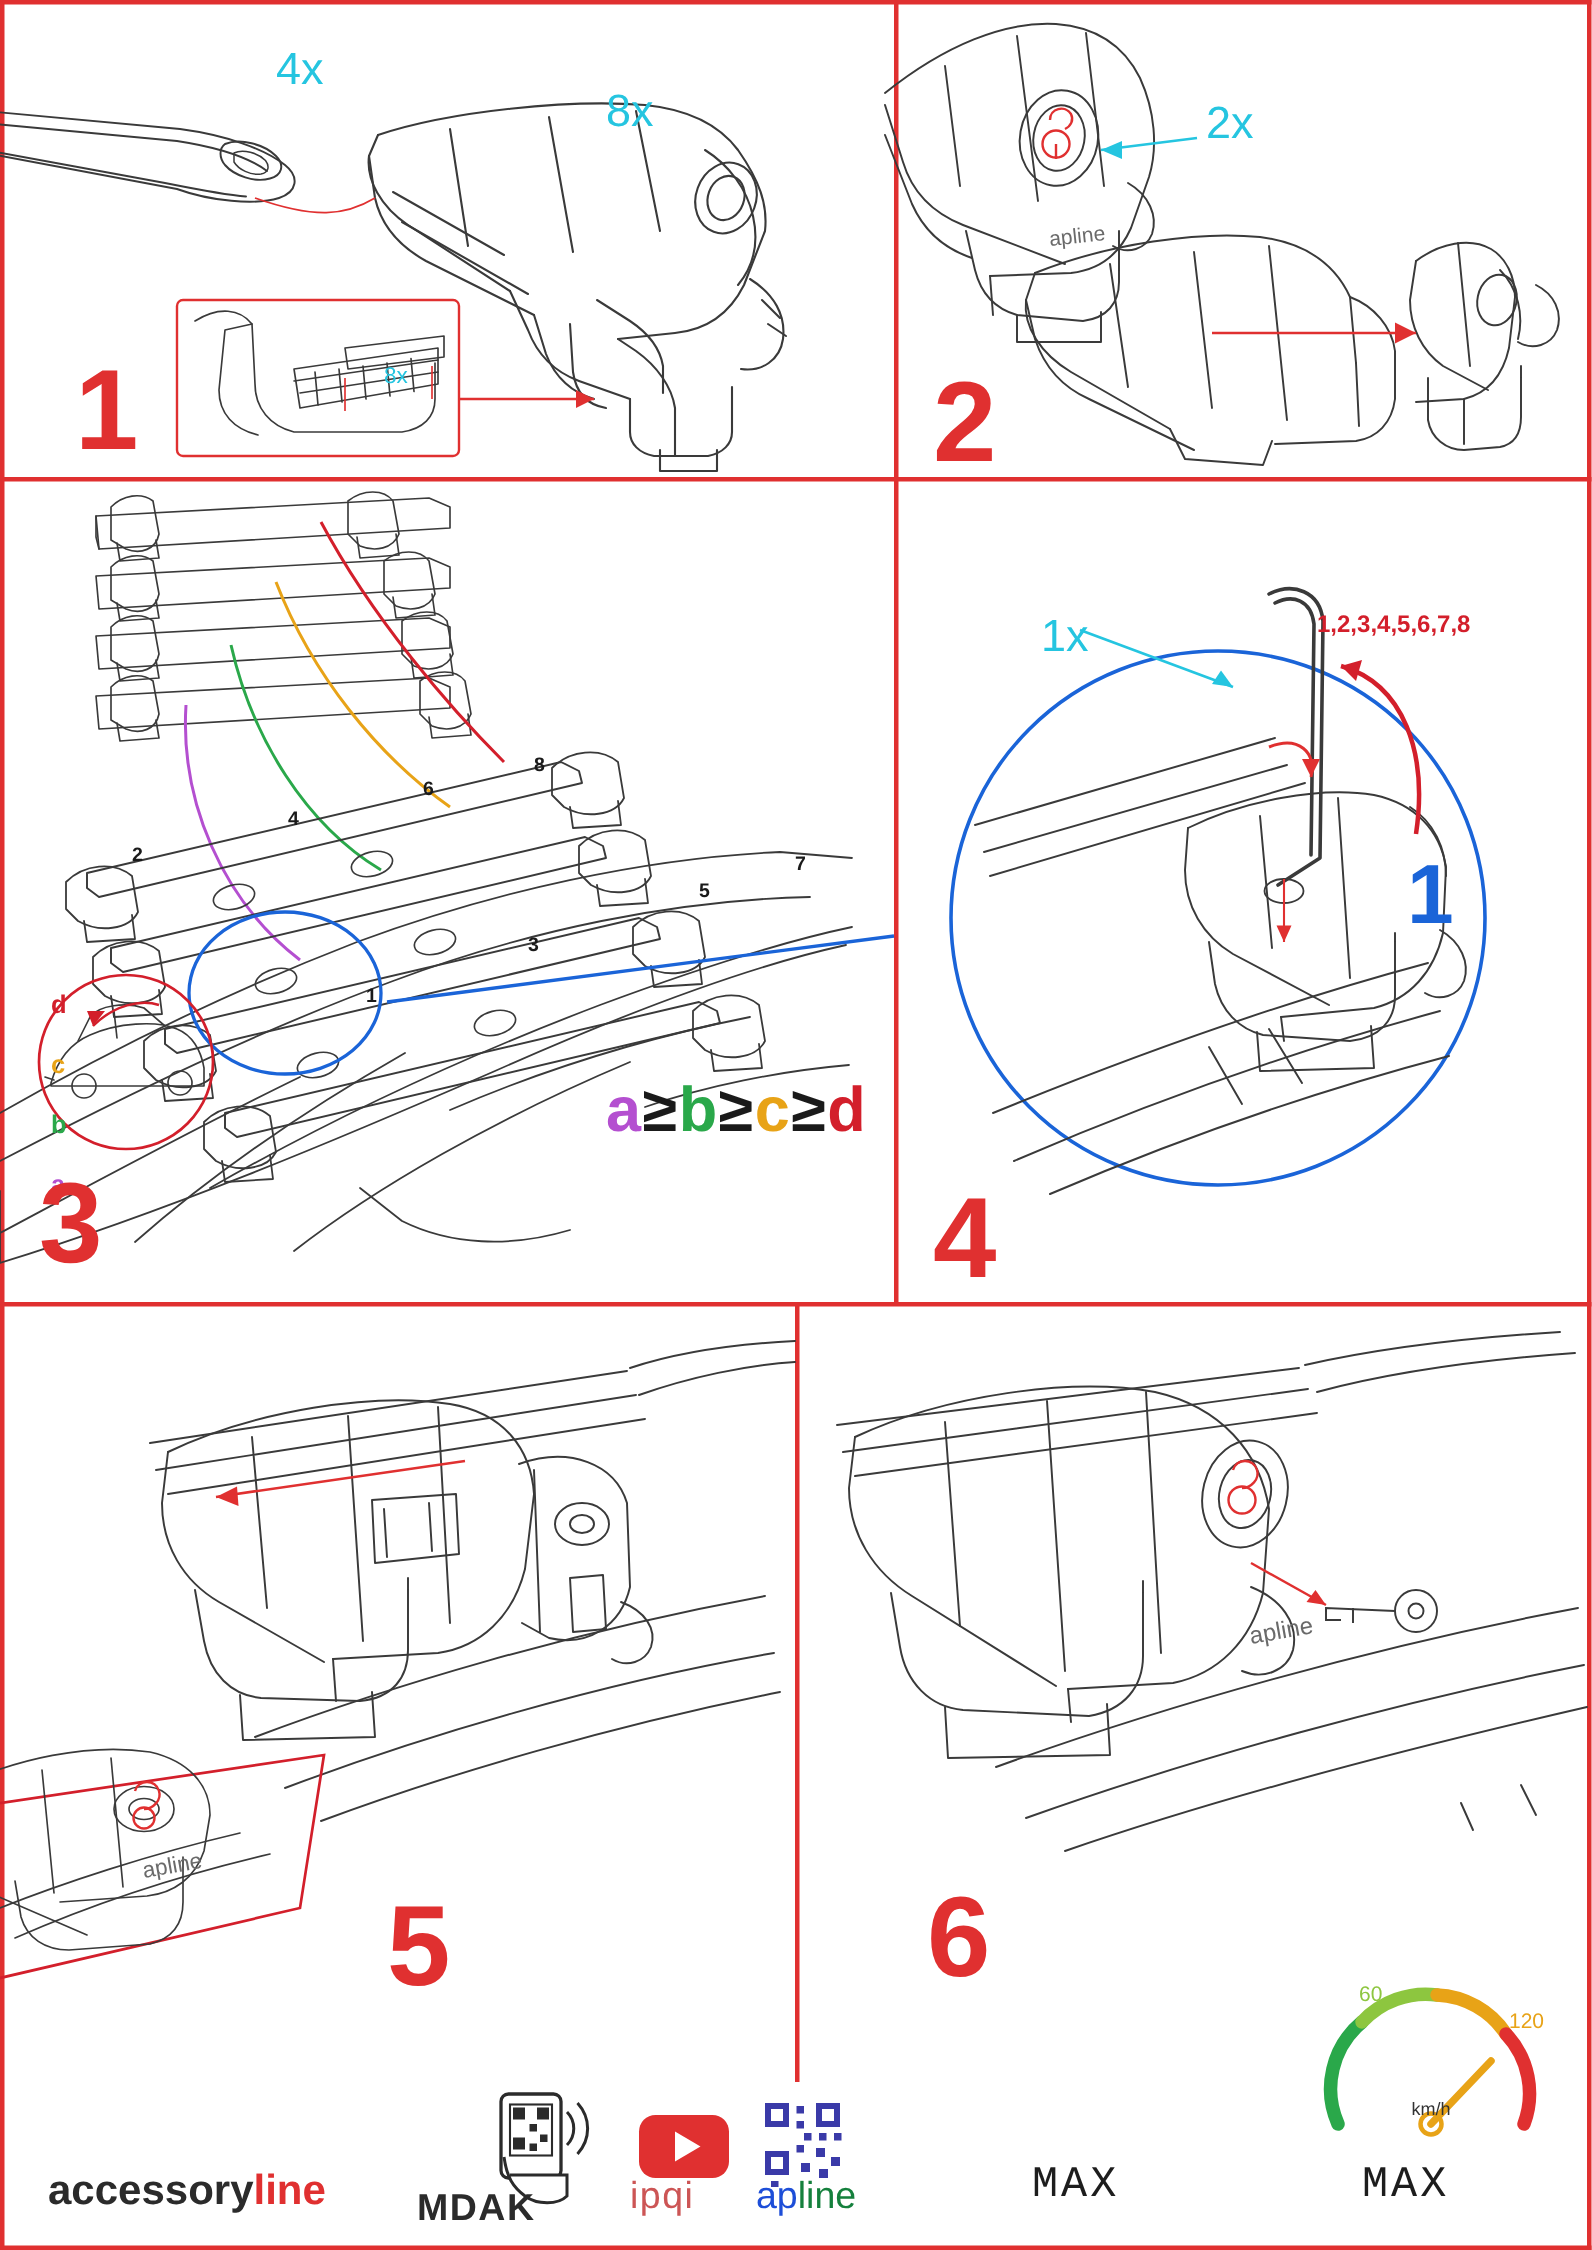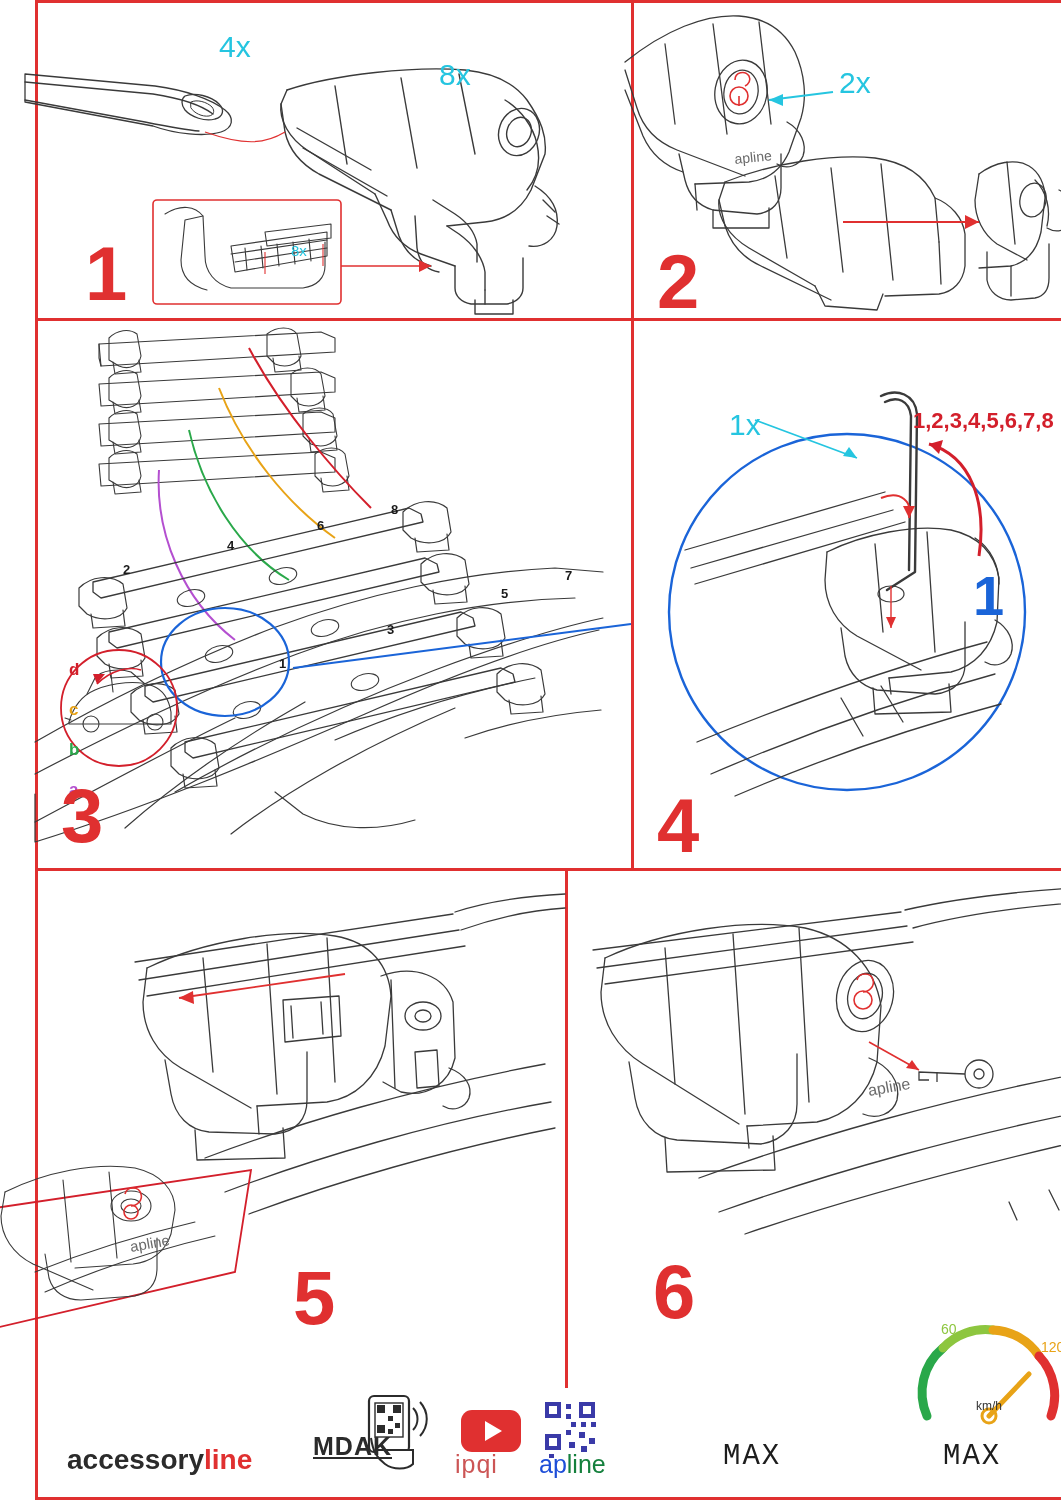--- a/index.html
+++ b/index.html
@@ -1,17 +1,17 @@
 <!DOCTYPE html>
 <html><head>
 <meta charset="utf-8">
 <style>
   html,body{margin:0;padding:0;background:#ffffff;}
   body{width:1061px;height:1500px;position:relative;font-family:"Liberation Sans",sans-serif;overflow:hidden;}
-  .sheet{position:absolute;inset:0;margin-left:35px;}
+  .sheet{position:absolute;inset:0;}
   .hrule{position:absolute;left:0;width:1061px;height:3px;background:#e03030;}
   .vrule{position:absolute;width:3px;background:#e03030;}
   .panel{position:absolute;}
   svg{display:block;overflow:visible;}
   .stepnum{
     position:absolute;
     font-family:"Liberation Sans",sans-serif;
     font-size:76px;
     font-weight:700;
     color:#e03030;
@@ -26,21 +26,21 @@
     color:#25c5e0;
     font-weight:400;
   }
   .lbl{position:absolute;font-size:17px;font-weight:700;}
   .ineq{
     position:absolute;
     font-size:42px;
     font-weight:700;
     letter-spacing:1px;
   }
-  .seq{position:absolute;font-size:22px;font-weight:700;color:#d31f2b;text-align:right;}
+  .seq{position:absolute;font-size:16px;font-weight:700;color:#d31f2b;text-align:right;}
   .footer-title{
     position:absolute;
     font-size:33px;
     color:#7a52c8;
     font-weight:700;
     letter-spacing:1px;
     font-family:"Liberation Sans",sans-serif;
   }
   .brand{
     position:absolute;
@@ -299,20 +299,23 @@
       <path d="M62 362 L70 352 L58 352 Z" fill="#d31f2b"></path>
 
       <path d="M258 346 L596 302" stroke="#1a64d8" stroke-width="2.2" fill="none"></path>
     </svg>
 
     <div class="lbl" style="left:34px;top:338px;color:#d31f2b;">d</div>
     <div class="lbl" style="left:34px;top:378px;color:#e8a317;">c</div>
     <div class="lbl" style="left:34px;top:418px;color:#2aa84a;">b</div>
     <div class="lbl" style="left:34px;top:458px;color:#b44fd0;">a</div>
 
+    <div class="ineq" style="left:404px;top:394px;">
+      <span style="color:#b44fd0">a</span><span style="color:#1a1a1a">≥</span><span style="color:#2aa84a">b</span><span style="color:#1a1a1a">≥</span><span style="color:#e8a317">c</span><span style="color:#1a1a1a">≥</span><span style="color:#d31f2b">d</span>
+    </div>
 
     <div class="numtag" style="left:244px;top:334px;">1</div>
     <div class="numtag" style="left:88px;top:240px;">2</div>
     <div class="numtag" style="left:352px;top:300px;">3</div>
     <div class="numtag" style="left:192px;top:216px;">4</div>
     <div class="numtag" style="left:466px;top:264px;">5</div>
     <div class="numtag" style="left:282px;top:196px;">6</div>
     <div class="numtag" style="left:530px;top:246px;">7</div>
     <div class="numtag" style="left:356px;top:180px;">8</div>
 
@@ -490,21 +493,21 @@
           <rect x="33" y="22" width="5" height="5"></rect>
         <rect x="40" y="29" width="5" height="5"></rect>
           <rect x="33" y="35" width="5" height="5"></rect>
       </g>
       <g fill="none" stroke="#2b2b2b" stroke-width="2">
         <path d="M58 14 C64 20 64 30 58 36"></path>
         <path d="M65 8 C74 18 74 32 65 42"></path>
       </g>
       <path d="M16 44 C18 58 22 64 30 70 C38 76 52 76 58 70 L58 56 L20 56" fill="#ffffff" stroke="#2b2b2b" stroke-width="2"></path>
     </svg>
-    <div style="position:absolute;left:258px;top:40px;font-size:25px;font-weight:700;color:#2b2b2b;letter-spacing:1px;text-decoration:underline;">MDAK</div>
+    <div style="position:absolute;left:258px;top:66px;font-size:25px;font-weight:700;color:#2b2b2b;letter-spacing:1px;">MDAK</div>
 
     <svg style="position:absolute;left:404px;top:16px;" width="64" height="46" viewBox="0 0 64 46">
       <rect x="2" y="2" width="60" height="42" rx="11" fill="#e03030"></rect>
       <path d="M26 13 L43 23 L26 33 Z" fill="#ffffff"></path>
     </svg>
     <div style="position:absolute;left:400px;top:58px;font-size:25px;color:#c55;letter-spacing:1px;">ipqi</div>
 
     <svg style="position:absolute;left:488px;top:8px;" width="62" height="58" viewBox="0 0 62 58">
       <g fill="#3a3aa8">
         <rect x="2" y="2" width="16" height="16"></rect>

